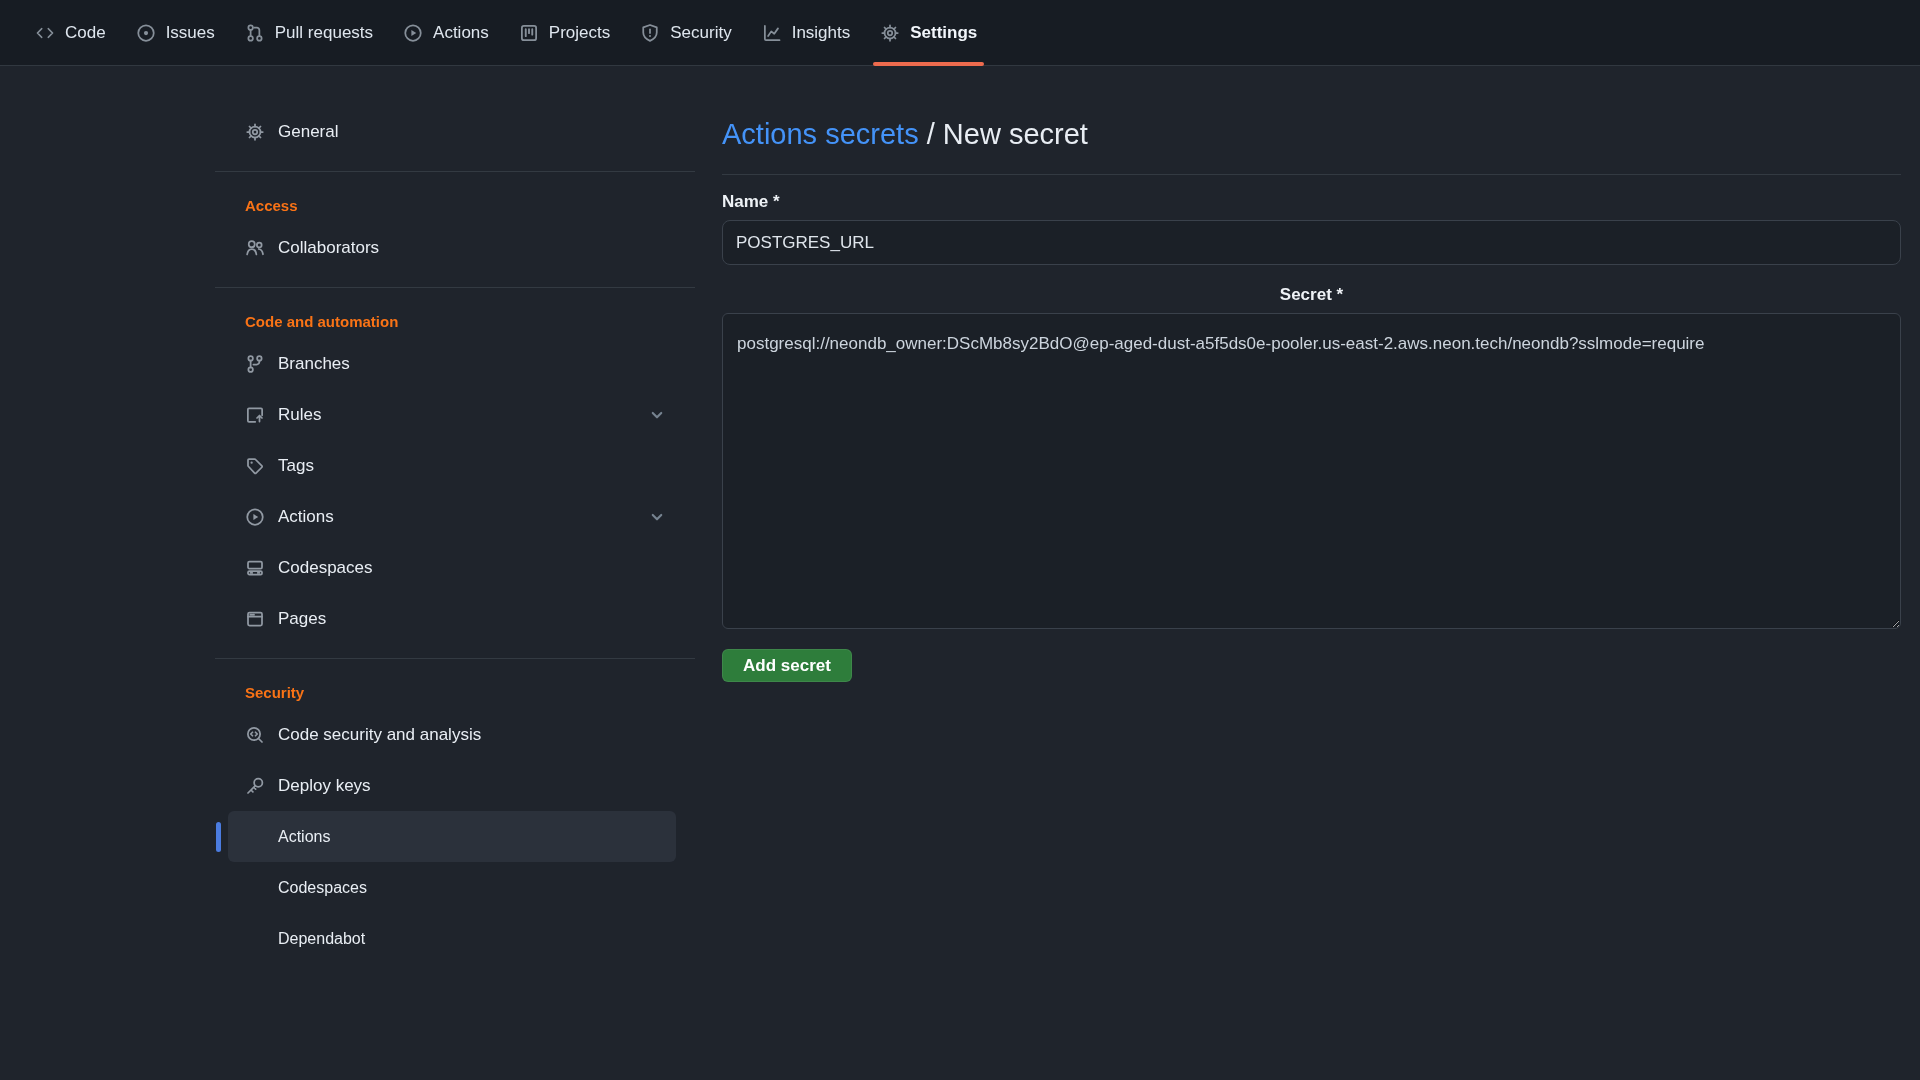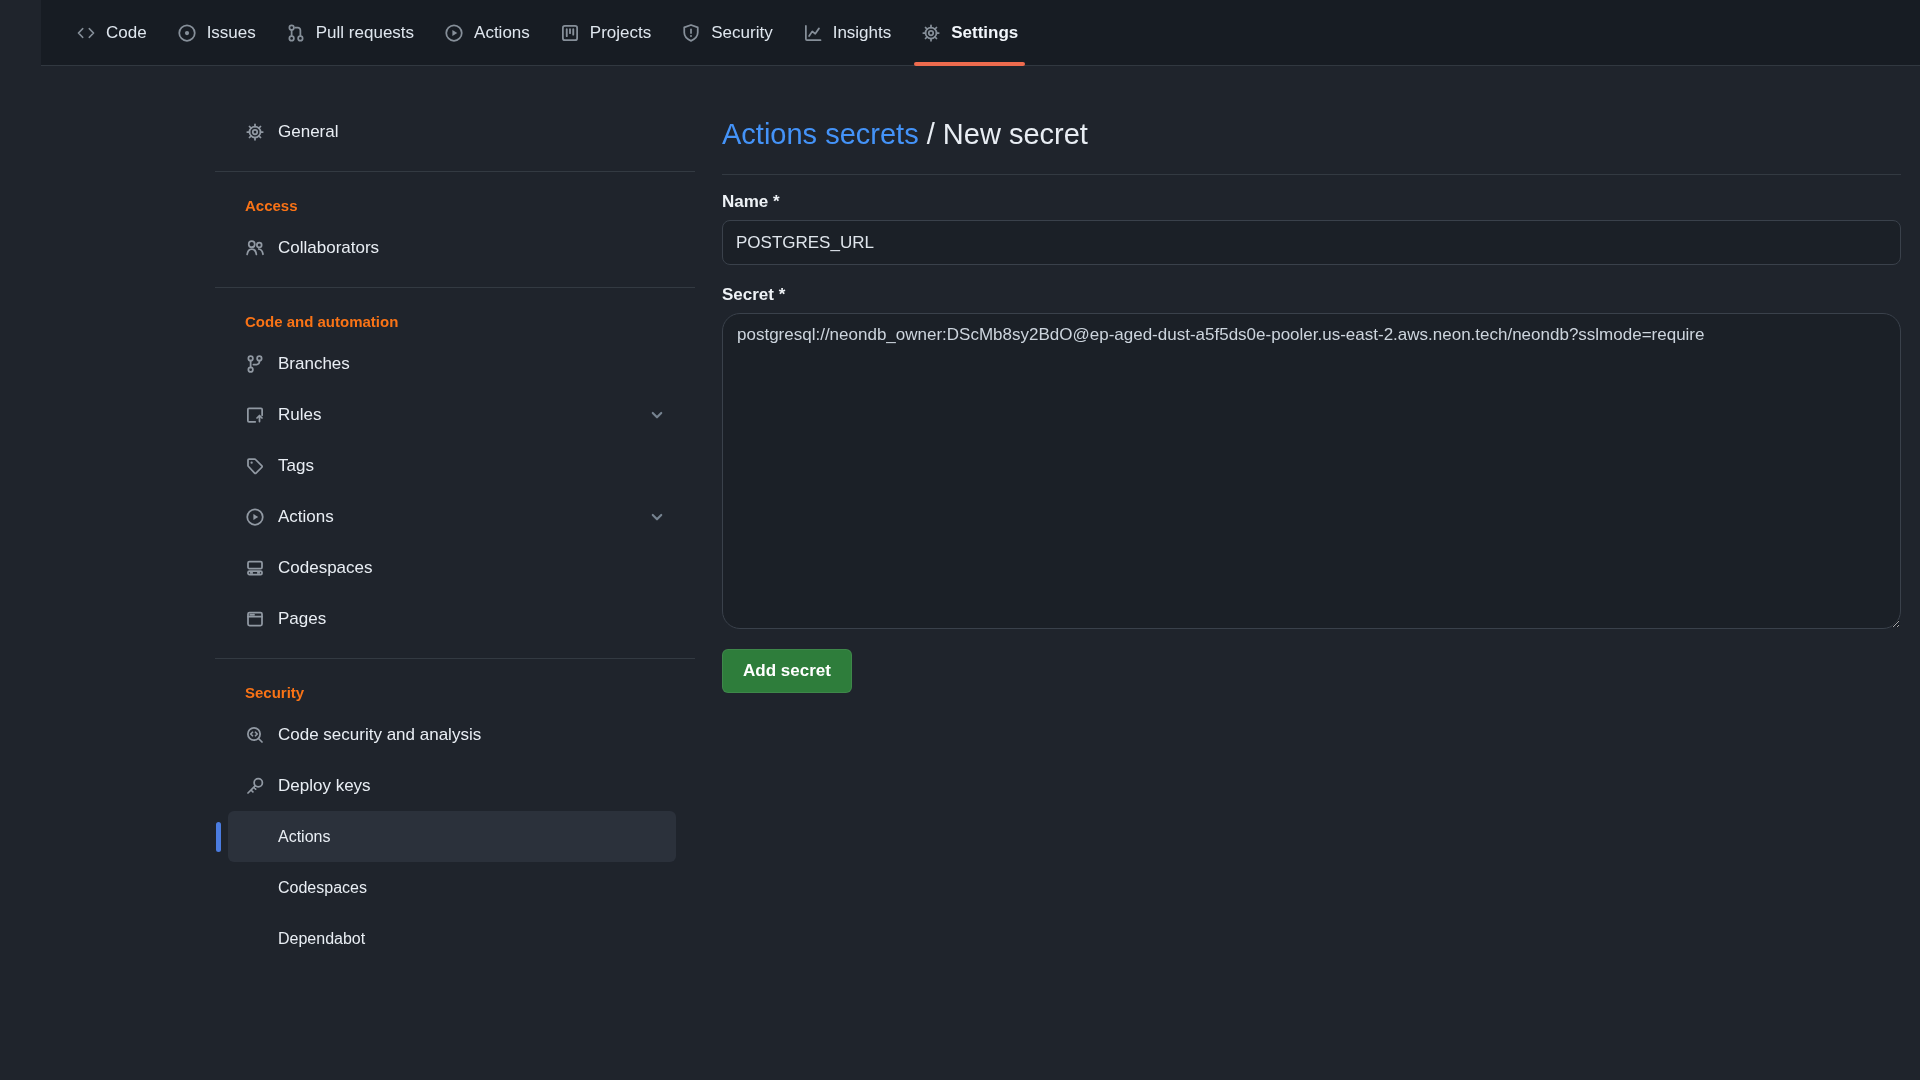--- a/index.html
+++ b/index.html
@@ -5,21 +5,21 @@
   html,body { margin:0; padding:0; }
   body {
     width:1920px; height:1080px; overflow:hidden;
     background:#1f242c;
     font-family:"Liberation Sans","DejaVu Sans",sans-serif;
     color:#e9eef4;
   }
   
   .topnav {
     height:66px; background:#171c23; border-bottom:1px solid #313840;
-    display:flex; align-items:stretch; padding:0 20px; box-sizing:border-box;margin-left:41px;
+    display:flex; align-items:stretch; padding:0 20px; box-sizing:border-box;
   }
   .nav-inner { display:flex; align-items:stretch; }
   .nav-item {
     display:flex; align-items:center; gap:10px; padding:0 15px;
     color:#dfe6ee; font-size:17px; text-decoration:none; position:relative; cursor:pointer;
   }
   .nav-item .icon { color:#868f99; display:flex; }
   .nav-item.active .nav-label { font-weight:700; color:#f2f6fb; }
   .nav-item.active::after {
     content:""; position:absolute; left:8px; right:8px; bottom:-1px;
@@ -51,34 +51,34 @@
     display:none; position:absolute; left:-12px; top:50%; transform:translateY(-50%);
     width:5px; height:30px; border-radius:3px; background:#4b7ce0;
   }
   .sb-sub.selected .sb-bar { display:block; }
   
   .main { width:1179px; margin-left:27px; padding-top:49px; flex:none; }
   h1.page-title { font-size:29px; font-weight:400; margin:0; line-height:38px; color:#e8edf3; }
   h1.page-title a { color:#4493f8; text-decoration:none; cursor:pointer; }
   .title-divider { border:none; border-top:1px solid #333a42; margin:21px 0 0; }
   .field-label { font-size:17px; font-weight:700; color:#eef2f6; margin:17px 0 8px; }
-  .field-label.secret { margin-top:20px; }
+  .field-label.secret { margin-top:20px;text-align:center; }
   .name-input {
     display:block; width:100%; box-sizing:border-box; height:45px;
     background:#1b2027; border:1px solid #3a414b; border-radius:8px;
     color:#dfe5ec; font-size:17px; padding:0 13px; font-family:inherit; outline:none;
   }
   .secret-textarea {
     display:block; width:100%; box-sizing:border-box; height:316px;
-    background:#1b2027; border:1px solid #3a414b; border-radius:18px;
-    color:#ccd4dd; font-size:17px; line-height:33px; padding:4px 14px;
+    background:#1b2027; border:1px solid #3a414b; border-radius:6px;
+    color:#ccd4dd; font-size:17px; line-height:33px; padding:13px 14px;
     font-family:inherit; outline:none; word-break:break-all; overflow-wrap:anywhere;
   }
   .add-btn {
-    margin-top:20px; height:44px; padding:0 20px;
+    margin-top:20px; height:33px; padding:0 20px;
     background:#2e7d3b; color:#ffffff; font-size:17px; font-weight:700;
     border:1px solid rgba(255,255,255,0.08); border-radius:6px; cursor:pointer; font-family:inherit;
   }
 </style>
 </head>
 <body>
 
 <header class="topnav">
   <nav class="nav-inner">
       <a class="nav-item">

